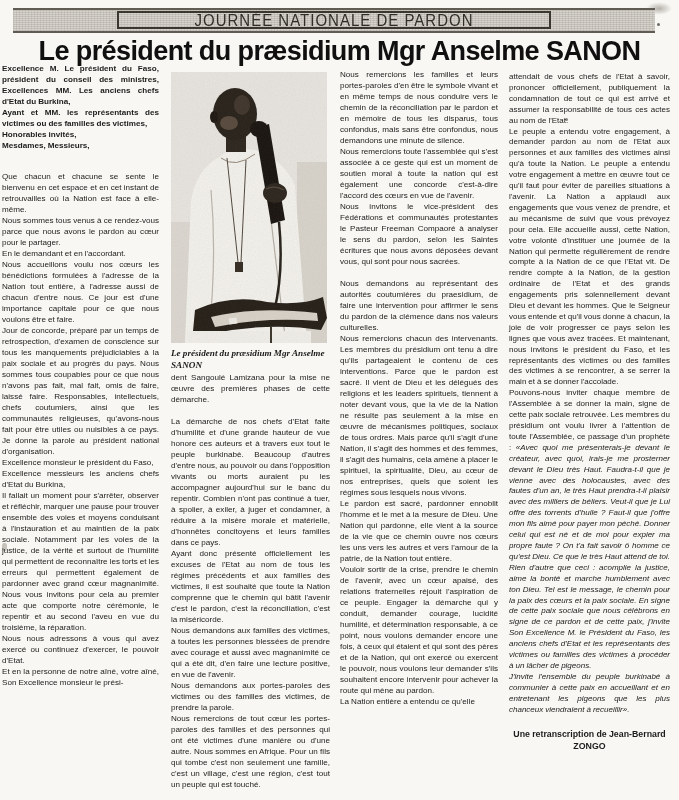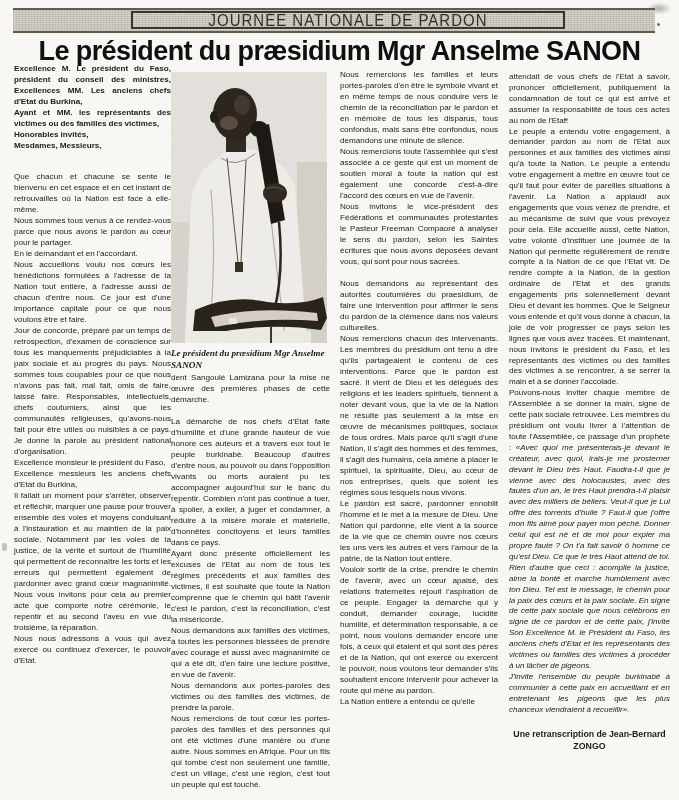--- a/index.html
+++ b/index.html
@@ -7,32 +7,32 @@
         font-family:"Liberation Sans", sans-serif;color:#1c1c1c;}
   
   .banner{position:absolute;left:13px;top:8px;width:642px;height:25px;
           background-color:#d6d3cc;
           background-image:
             repeating-linear-gradient(0deg, rgba(88,82,72,.14) 0 1px, transparent 1px 2px),
             repeating-linear-gradient(90deg, rgba(88,82,72,.10) 0 1px, transparent 1px 3px);
           border-top:2px solid #615c53;border-bottom:2px solid #615c53;box-sizing:border-box;}
   .banner-box{position:absolute;left:104px;top:1px;height:18px;width:434px;
               border:2px solid #3a3630;box-sizing:border-box;
-              display:flex;align-items:center;justify-content:center;margin-left:14px;}
+              display:flex;align-items:center;justify-content:center;}
   .banner-title{font-size:15px;letter-spacing:1px;color:#312e28;font-weight:400;
                 white-space:nowrap;transform:scaleY(1.05);}
   
   .headline{position:absolute;left:0;top:36px;width:679px;text-align:center;
             font-size:27px;font-weight:700;letter-spacing:-0.6px;color:#101010;
             white-space:nowrap;}
   
   .col{position:absolute;font-size:8.1px;line-height:11px;text-align:justify;
        hyphens:auto;-webkit-hyphens:auto;word-spacing:-0.2px;}
   .col p{margin:0;}
-  .col1{left:14px;top:63px;width:157px;}
+  .col1{left:2px;top:63px;width:157px;}
   .col2{left:171px;top:72px;width:159px;}
   .col3{left:340px;top:69px;width:158px;}
   .col4{left:509px;top:72px;width:161px;font-size:8px;line-height:10.9px;}
   .lead-block{margin-bottom:20px;}
   .lead-block p{font-weight:700;}
   .gap{margin-top:11px !important;}
   .it{font-style:italic;}
   
   .photo{position:relative;width:156px;height:271px;background:#e9e6e1;overflow:hidden;}
   .caption{margin-top:5px;font-family:"Liberation Serif", serif;font-style:italic;
@@ -78,20 +78,21 @@
     </div>
     <p>Que chacun et chacune se sente le bienvenu en cet espace et en cet instant de retrouvailles où la Nation est face à elle-même.</p>
     <p>Nous sommes tous venus à ce rendez-vous parce que nous avons le pardon au cœur pour le partager.</p>
     <p>En le demandant et en l'accordant.</p>
     <p>Nous accueillons voulu nos cœurs les bénédictions formulées à l'adresse de la Nation tout entière, à l'adresse aussi de chacun d'entre nous. Ce jour est d'une importance capitale pour ce que nous voulons être et faire.</p>
     <p>Jour de concorde, préparé par un temps de retrospection, d'examen de conscience sur tous les manquements préjudiciables à la paix sociale et au progrès du pays. Nous sommes tous coupables pour ce que nous n'avons pas fait, mal fait, omis de faire, laissé faire. Responsables, intellectuels, chefs coutumiers, ainsi que les communautés religieuses, qu'avons-nous fait pour être utiles ou nuisibles à ce pays. Je donne la parole au président national d'organisation.</p>
     <p>Excellence monsieur le président du Faso,</p>
     <p>Excellence messieurs les anciens chefs d'Etat du Burkina,</p>
     <p>Il fallait un moment pour s'arrêter, observer et réfléchir, marquer une pause pour trouver ensemble des voies et moyens conduisant à l'instauration et au maintien de la paix sociale. Notamment par les voies de la justice, de la vérité et surtout de l'humilité qui permettent de reconnaître les torts et les erreurs qui permettent également de pardonner avec grand cœur magnanimité. Nous vous invitons pour cela au premier acte que comporte notre cérémonie, le repentir et au second l'aveu en vue du troisième, la réparation.</p>
     <p>Nous nous adressons à vous qui avez exercé ou continuez d'exercer, le pouvoir d'Etat.</p>
+    <p>Et en la personne de notre aîné, votre aîné, Son Excellence monsieur le prési-</p>
   </div>
 
   <div class="col col2">
     <div class="photo">
       <svg width="156" height="271" viewBox="0 0 156 271" xmlns="http://www.w3.org/2000/svg">
         <defs>
           <filter id="grain" x="0" y="0" width="100%" height="100%">
             <feTurbulence type="fractalNoise" baseFrequency="0.85" numOctaves="2" stitchTiles="stitch"></feTurbulence>
             <feColorMatrix type="matrix" values="0 0 0 0 0.25  0 0 0 0 0.23  0 0 0 0 0.20  0 0 0 0.45 0"></feColorMatrix>
           </filter>

